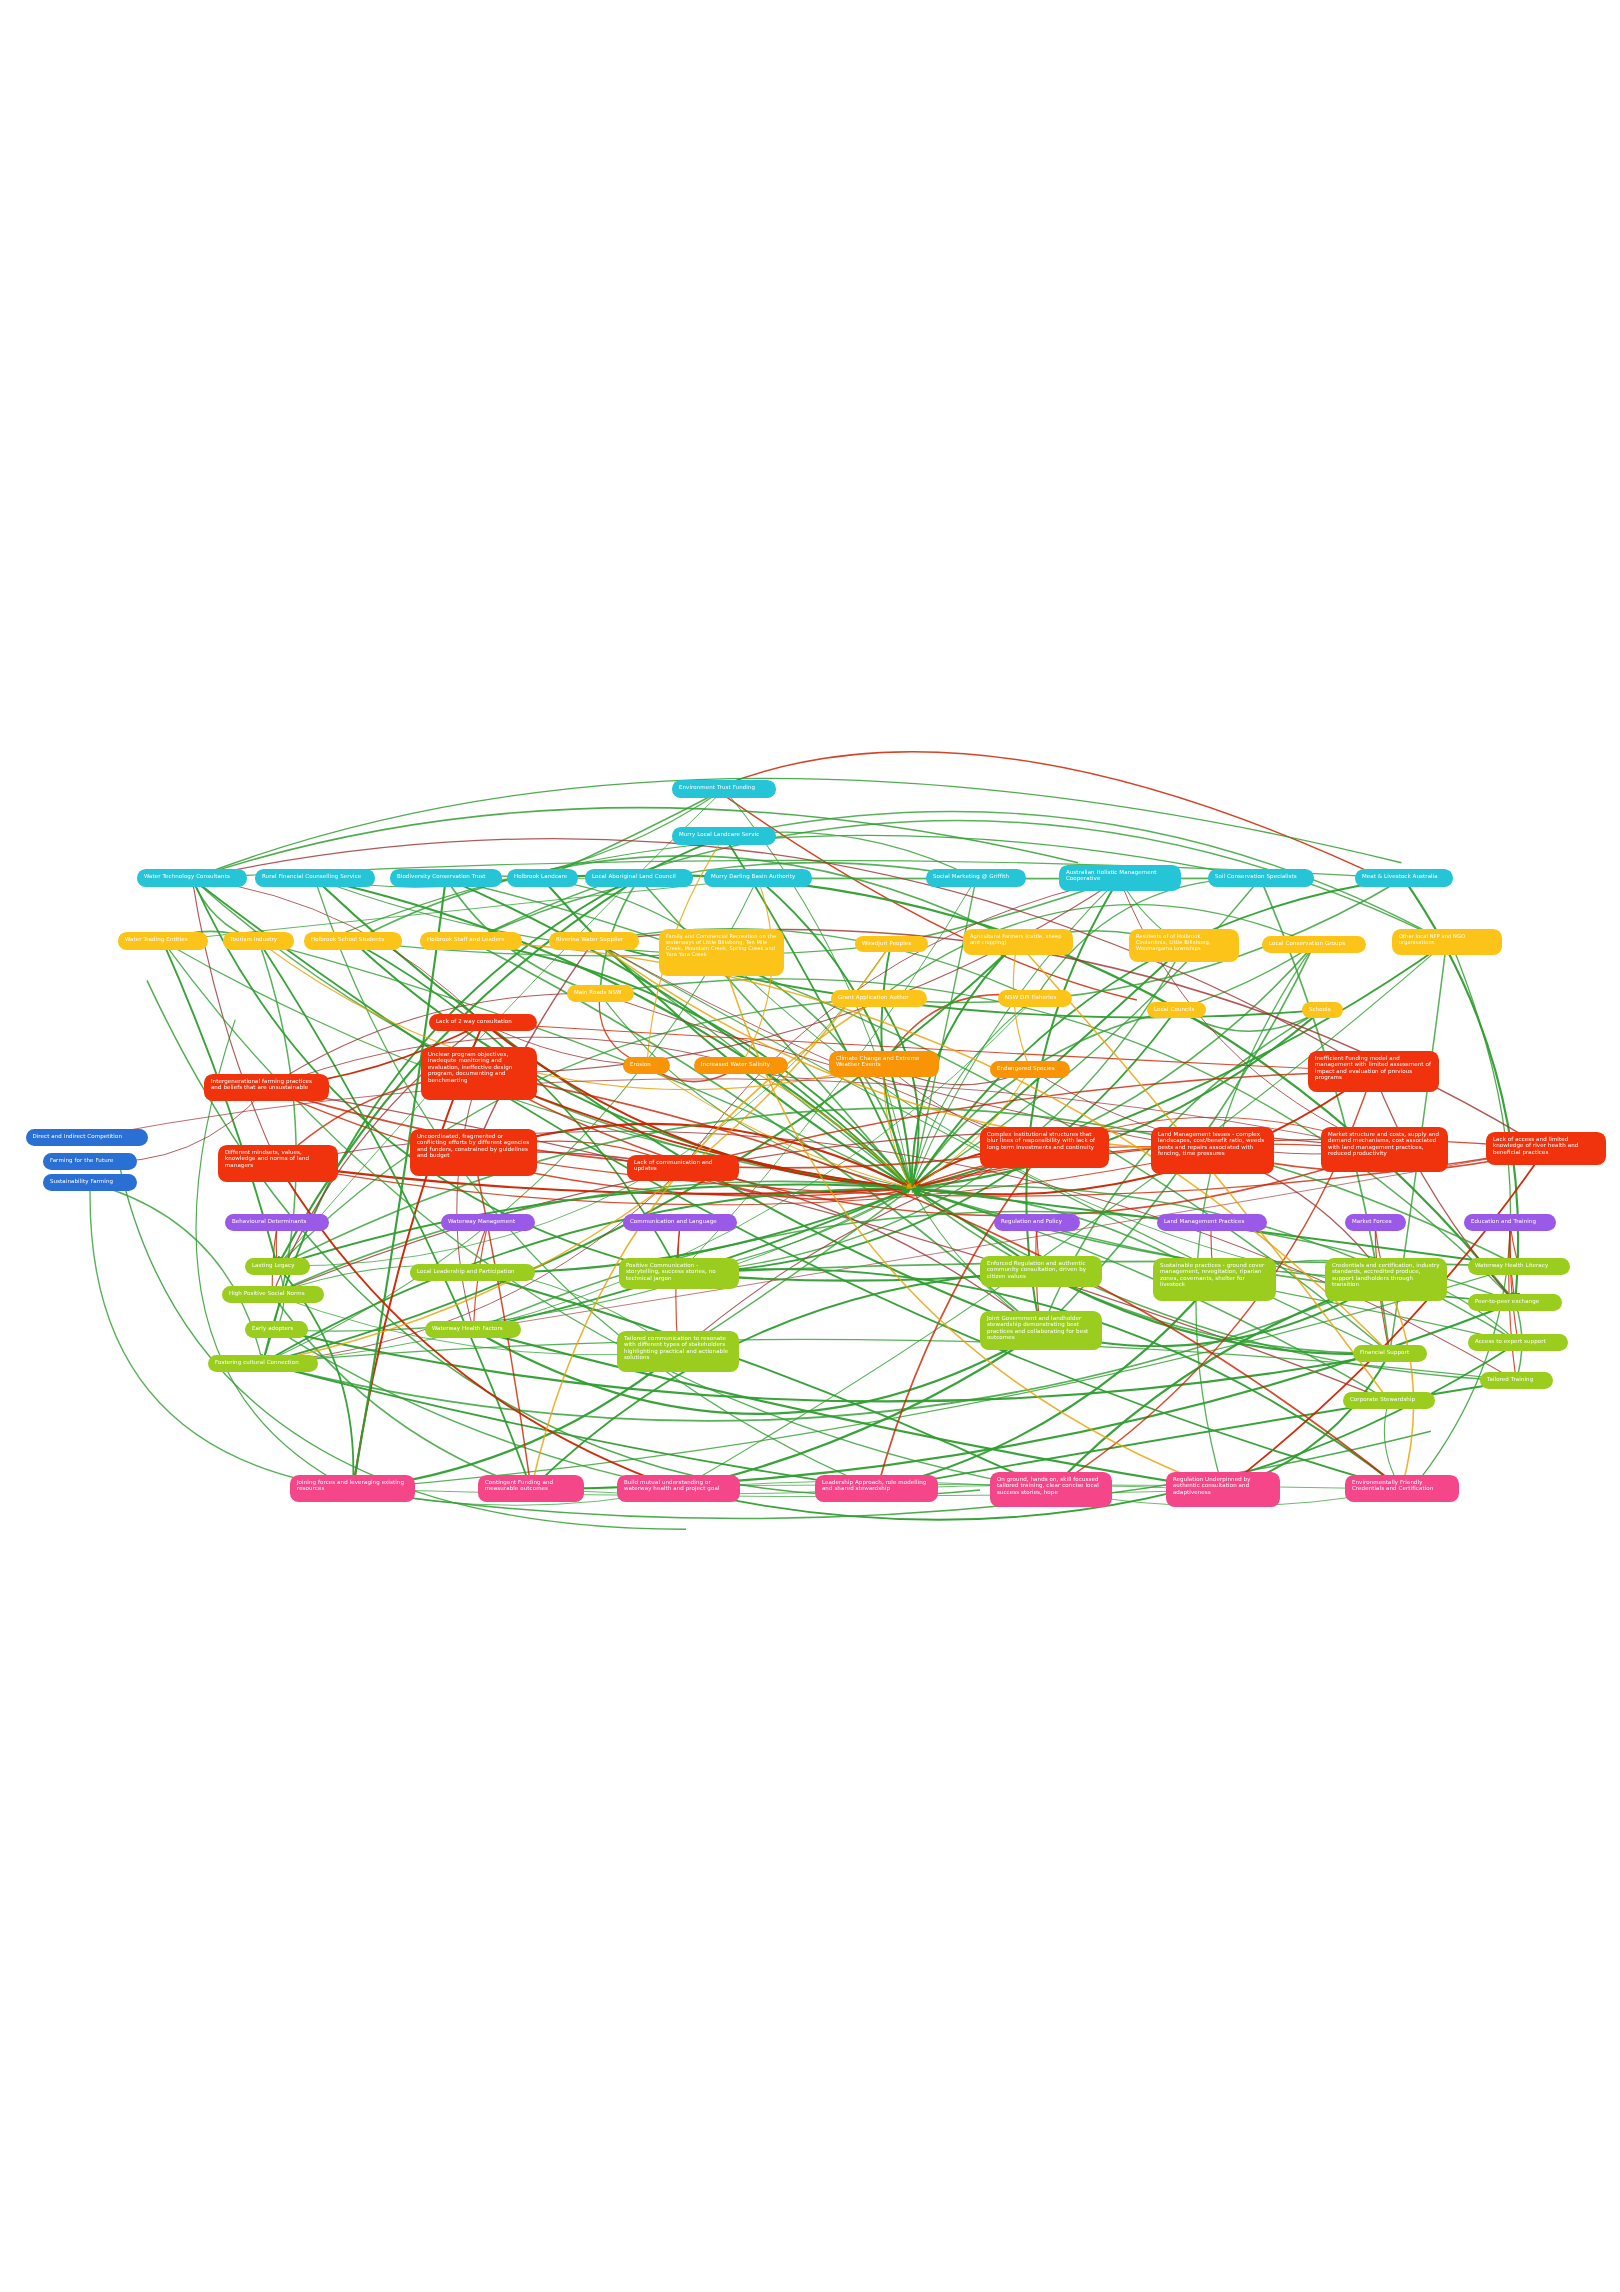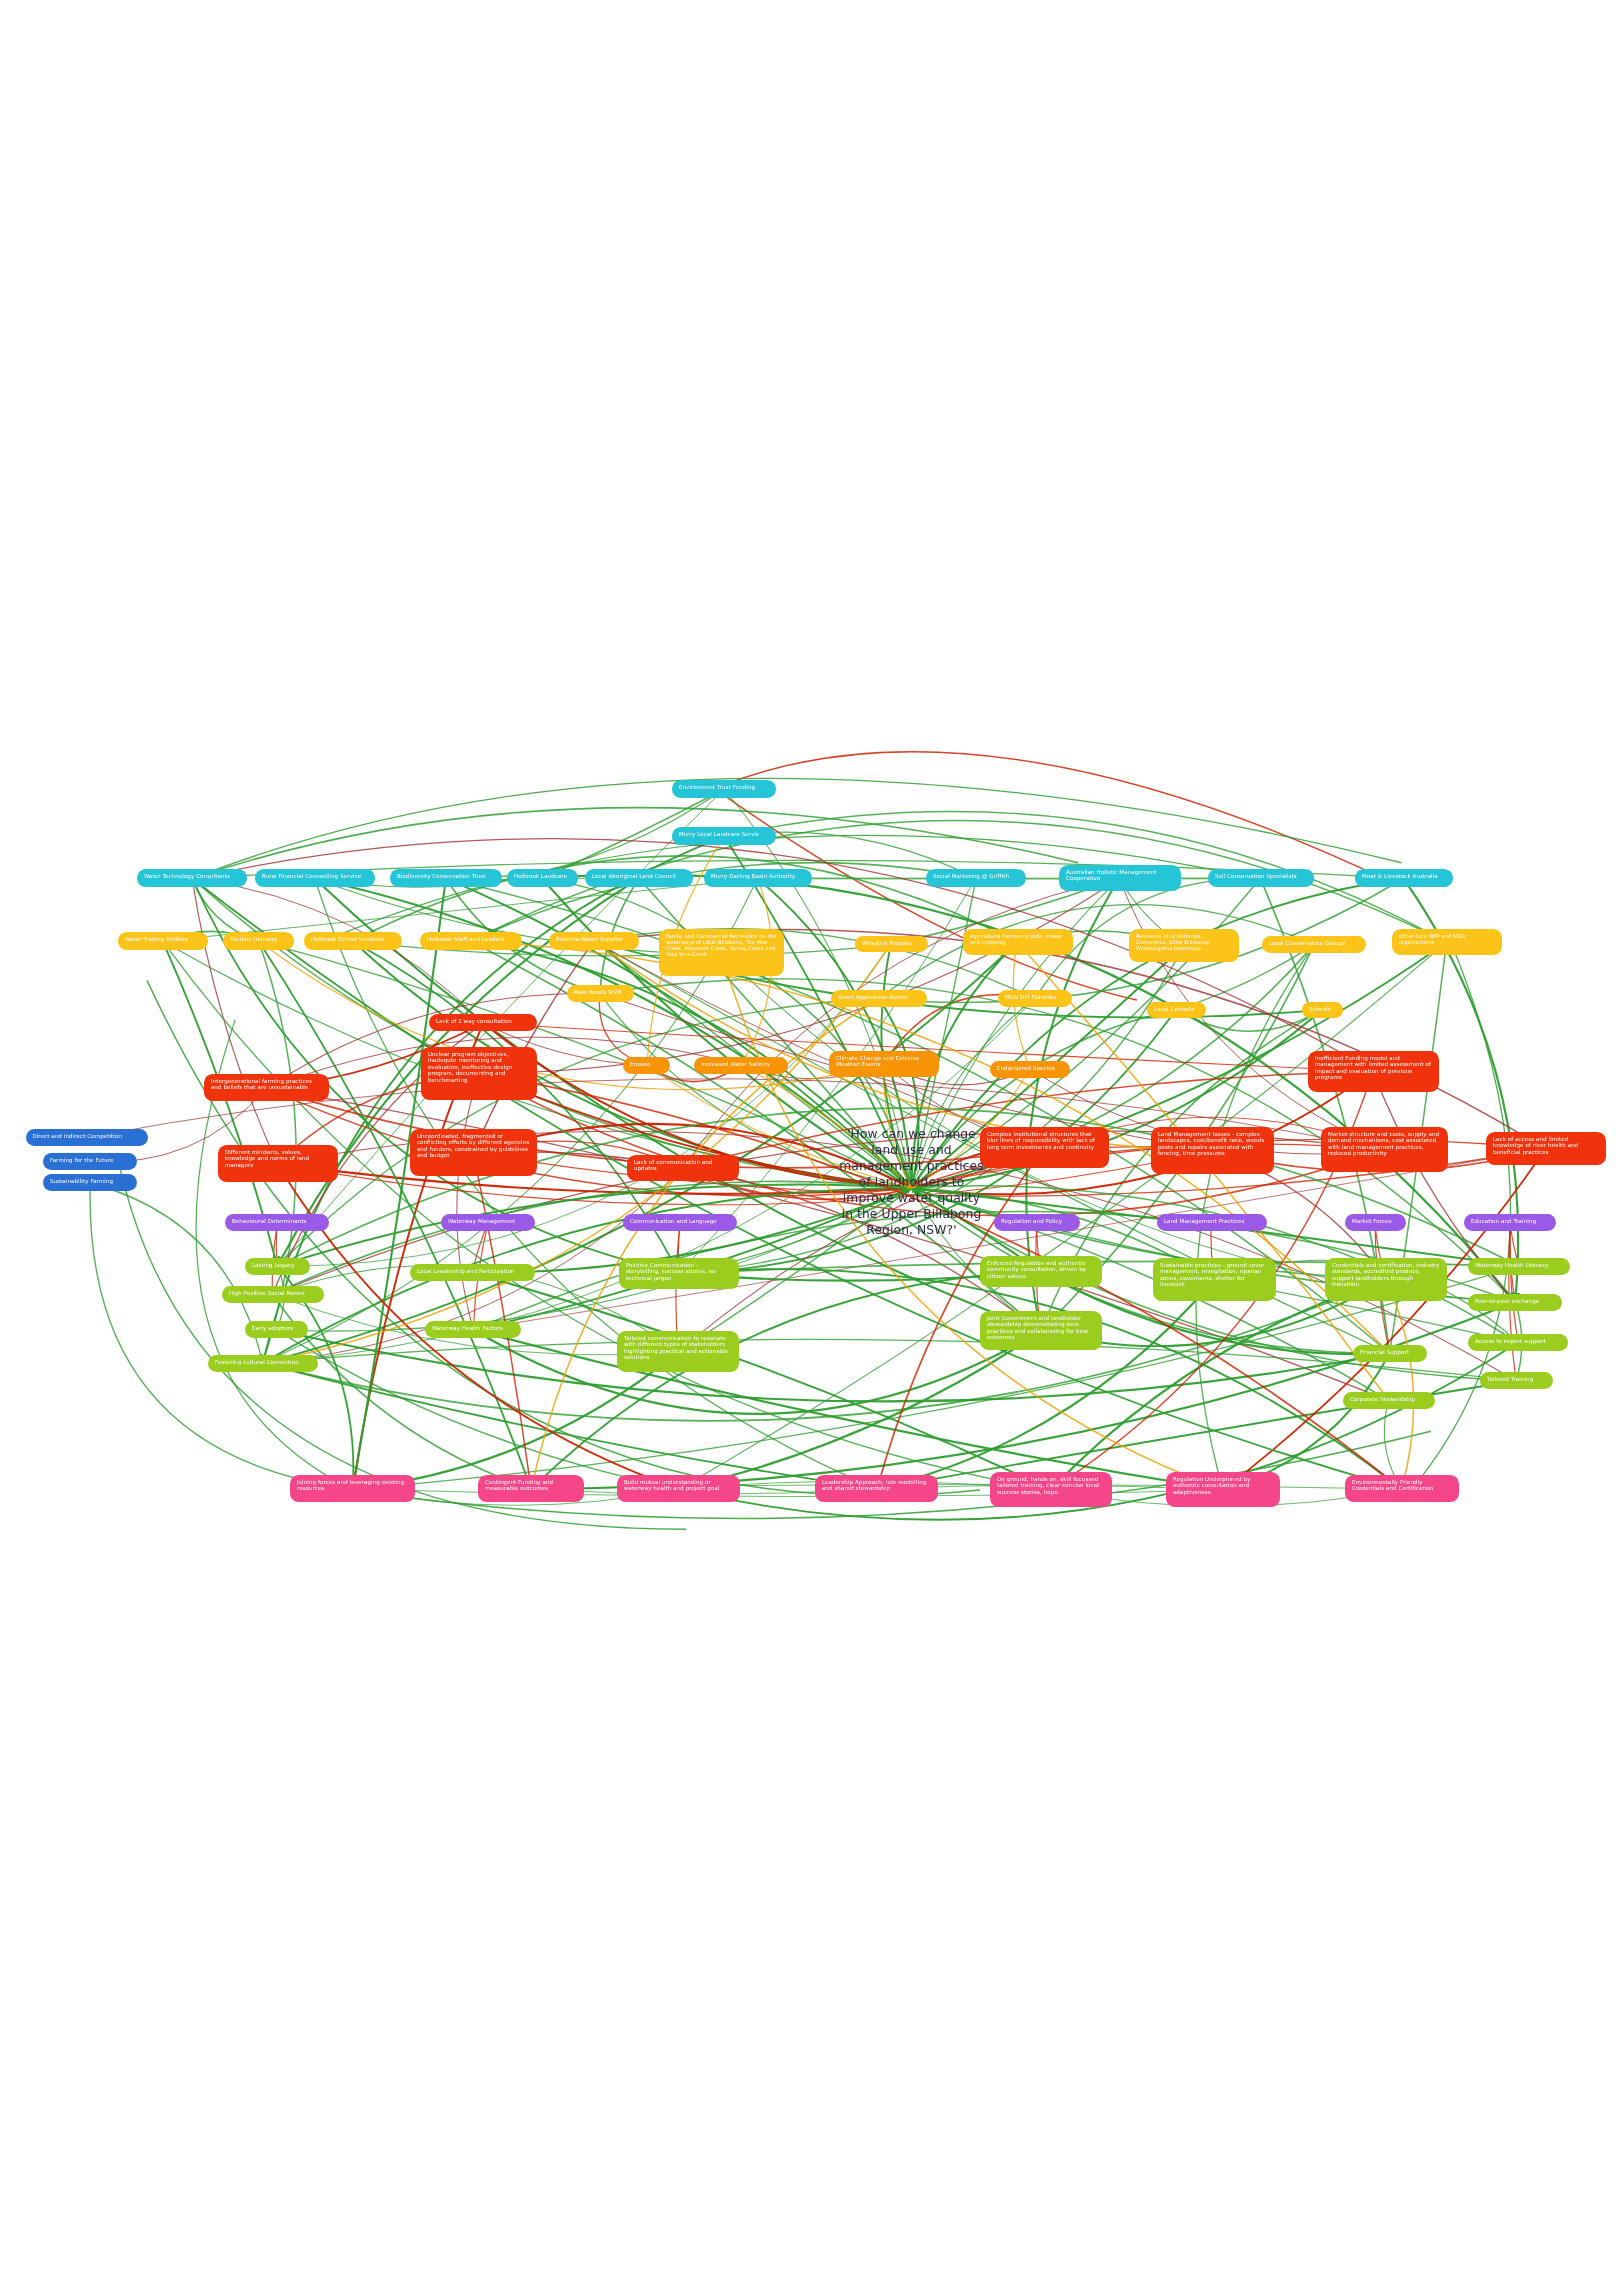--- a/index.html
+++ b/index.html
@@ -391,16 +391,15 @@
       <div class="node c-lime small" style="left: 1468px; top: 1294px; width: 94px; min-height: 16.7px;">Peer-to-peer exchange</div>
       <div class="node c-lime small" style="left: 1468px; top: 1334px; width: 100px; min-height: 16.7px;">Access to expert support</div>
       <div class="node c-lime small" style="left: 1480px; top: 1372px; width: 73px; min-height: 16.7px;">Tailored Training</div>
       <div class="node c-pink small" style="left: 290px; top: 1475px; width: 125px; min-height: 27.4px;">Joining forces and leveraging existing resources</div>
       <div class="node c-pink small" style="left: 478px; top: 1475px; width: 106px; min-height: 27.4px;">Contingent Funding and measurable outcomes</div>
       <div class="node c-pink small" style="left: 617px; top: 1475px; width: 123px; min-height: 27.4px;">Build mutual understanding or waterway health and project goal</div>
       <div class="node c-pink small" style="left: 815px; top: 1475px; width: 123px; min-height: 27.4px;">Leadership Approach, role modelling and shared stewardship</div>
       <div class="node c-pink small" style="left: 990px; top: 1472px; width: 122px; min-height: 35px;">On ground, hands on, skill focussed tailored training, clear concise local success stories, hope</div>
       <div class="node c-pink small" style="left: 1166px; top: 1472px; width: 114px; min-height: 35px;">Regulation Underpinned by authentic consultation and adaptiveness</div>
       <div class="node c-pink small" style="left: 1345px; top: 1475px; width: 114px; min-height: 27.4px;">Environmentally Friendly Credentials and Certification</div>
-      <div class="node center" style="left: 838px; top: 1127px; width: 147px;">'How can we change land use and management practices of landholders to improve water quality in the Upper Billabong Region, NSW?'</div>
     </div>
 </div>
 
 
 </body></html>

